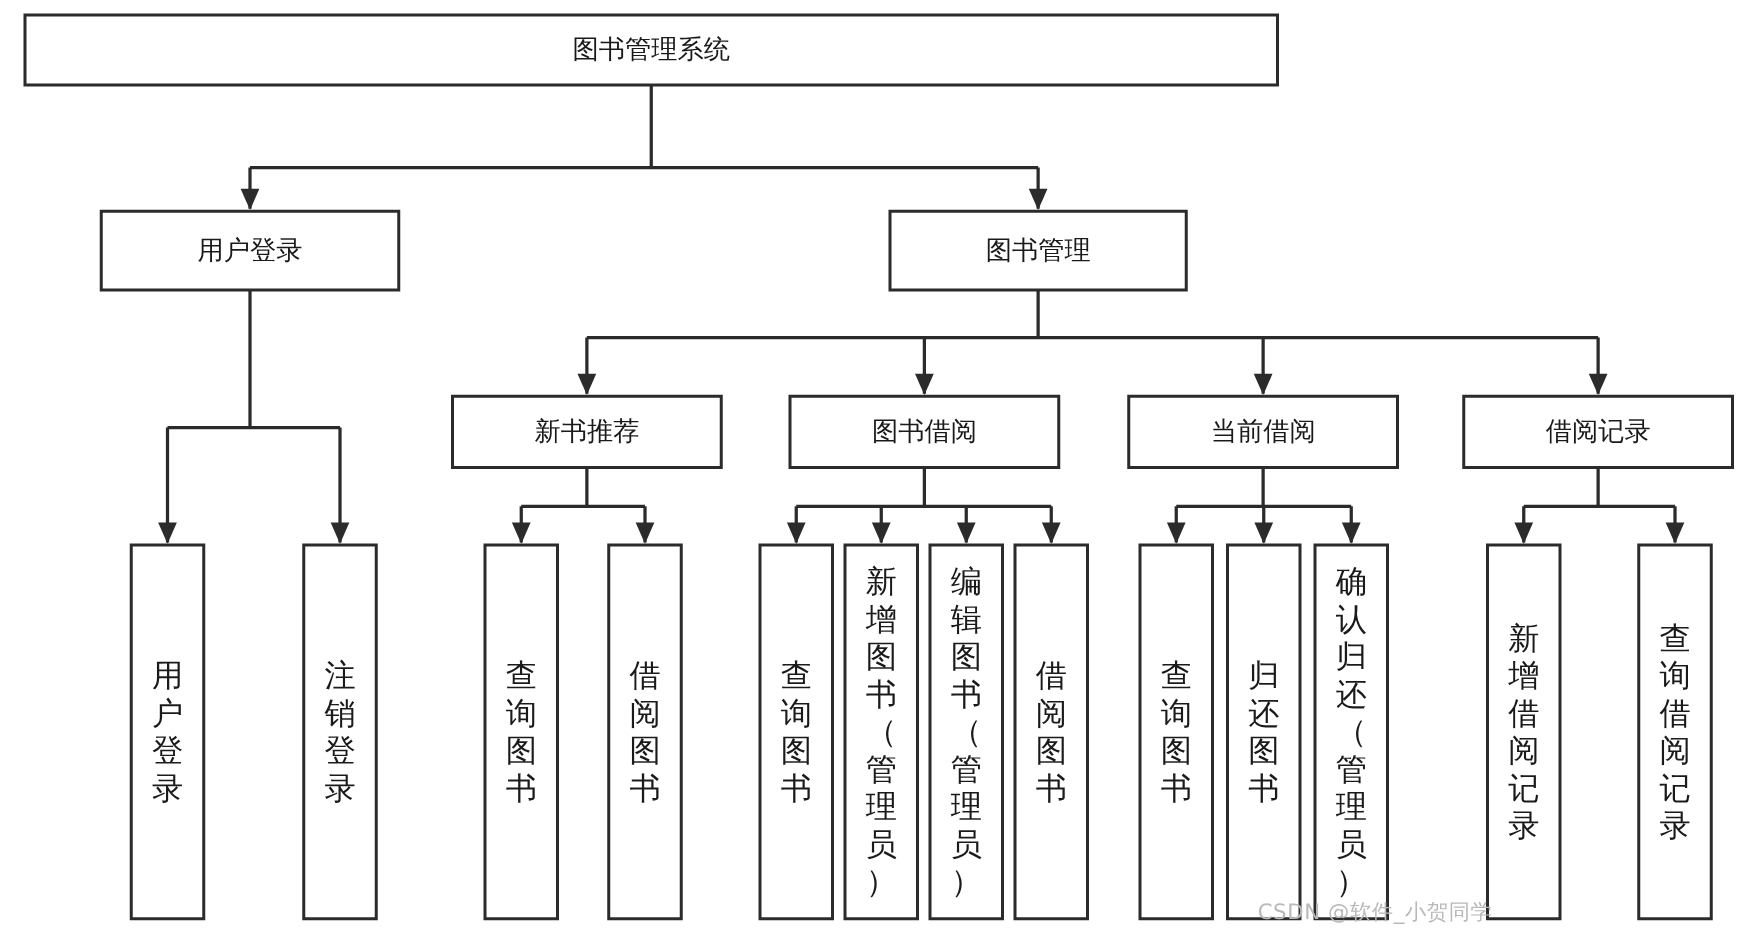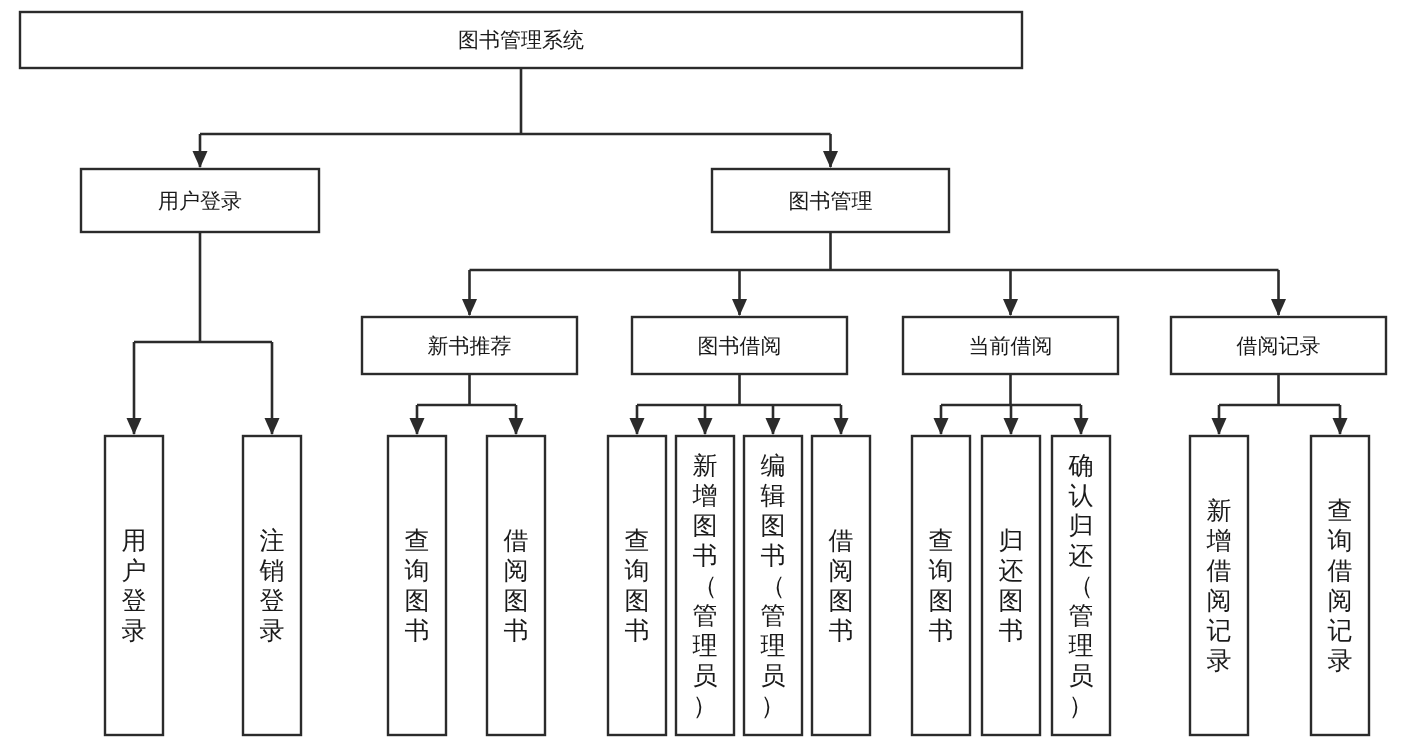--- a/index.html
+++ b/index.html
@@ -204,14 +204,15 @@
           <rect x="1190" y="436" width="58" height="299" class="node-box"></rect>
           <text x="1219" y="0" class="vert-label"><tspan x="1219" y="518.9">新</tspan><tspan x="1219" y="548.9">增</tspan><tspan x="1219" y="578.9">借</tspan><tspan x="1219" y="608.9">阅</tspan><tspan x="1219" y="638.9">记</tspan><tspan x="1219" y="668.9">录</tspan></text>
         </g>
         <g>
           <rect x="1311" y="436" width="58" height="299" class="node-box"></rect>
           <text x="1340" y="0" class="vert-label"><tspan x="1340" y="518.9">查</tspan><tspan x="1340" y="548.9">询</tspan><tspan x="1340" y="578.9">借</tspan><tspan x="1340" y="608.9">阅</tspan><tspan x="1340" y="638.9">记</tspan><tspan x="1340" y="668.9">录</tspan></text>
         </g>
       </g>
   </svg>
 
+  <div class="watermark">CSDN @软件_小贺同学</div>
 
 </div>
 
 </body></html>

